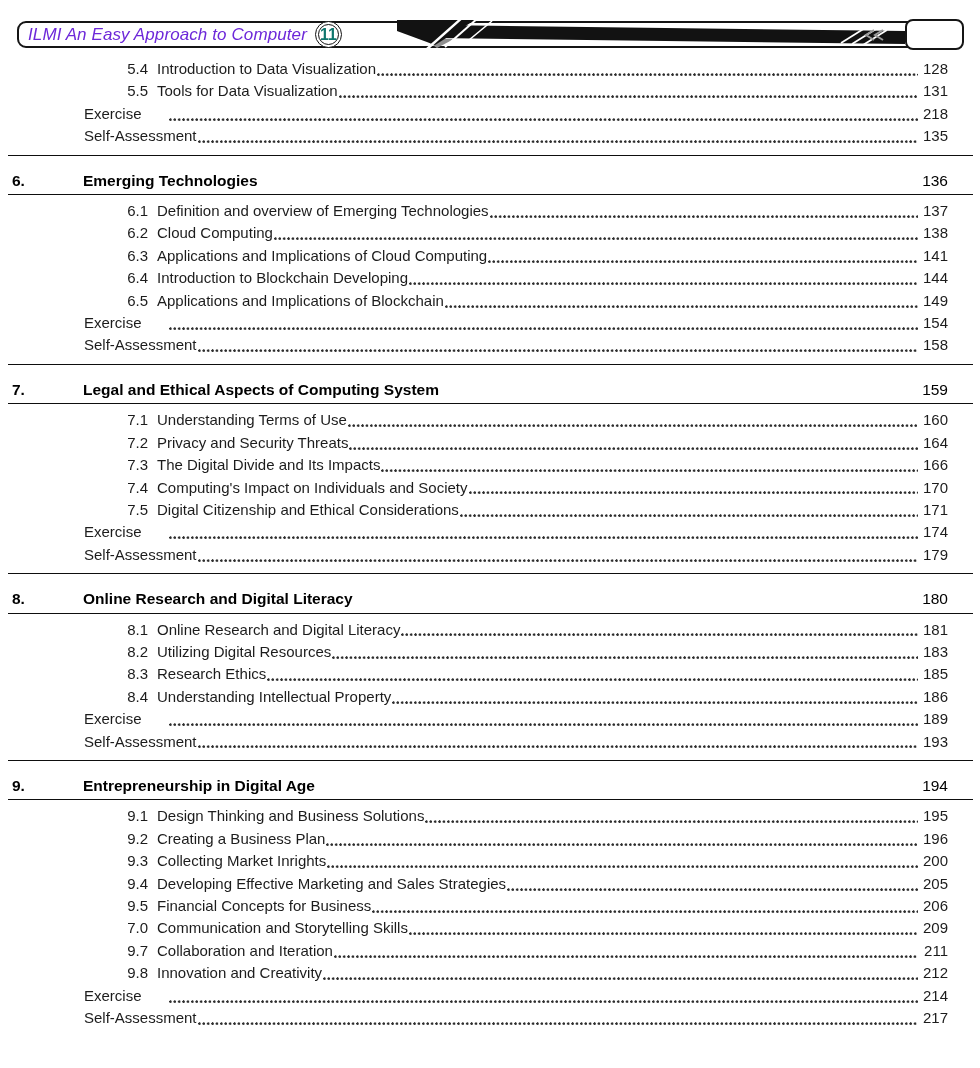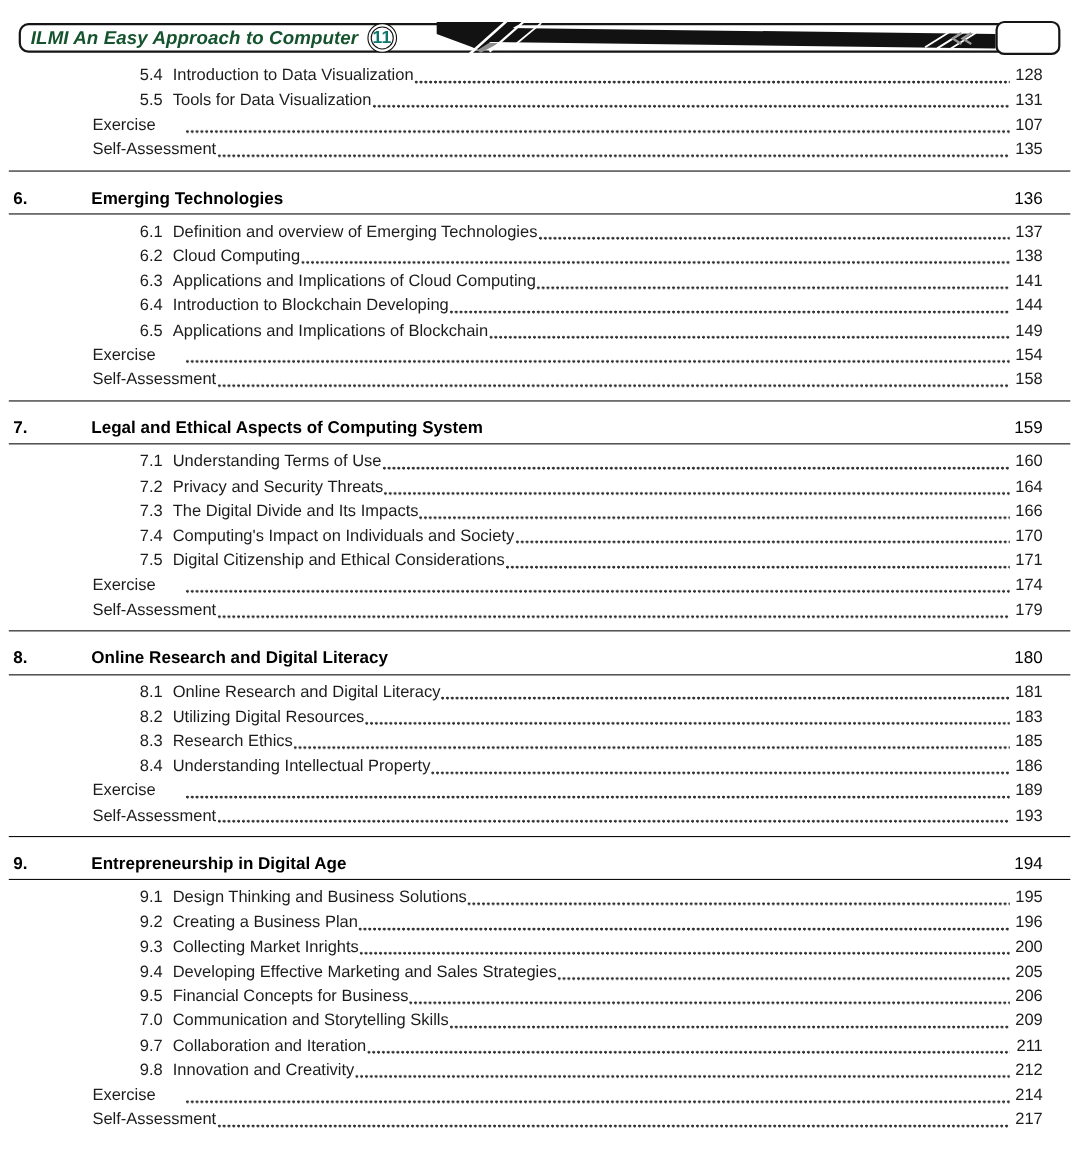--- a/index.html
+++ b/index.html
@@ -9,21 +9,21 @@
     font-family:"Liberation Sans",sans-serif;font-size:15px;color:#1c1c1c;
     -webkit-font-smoothing:antialiased;
   }
   
   .bookheader{position:absolute;left:17px;top:21px;width:946px;height:27px;}
   .frame{position:absolute;inset:0;border:2.2px solid #151515;border-radius:9px;background:#fff;}
   .deco{position:absolute;left:358px;top:-3px;width:540px;height:32px;}
   .cap{position:absolute;right:-1px;top:-2px;bottom:-2px;width:55px;
        border:2.6px solid #151515;border-radius:8px;background:#fff;}
   .hleft{position:absolute;left:11px;top:0;bottom:0;display:flex;align-items:center;gap:8px;}
-  .htitle{font-weight:bold;font-style:italic;font-size:17px;color:#14532d;letter-spacing:.1px;white-space:nowrap;}
+  .htitle{font-weight:normal;font-style:italic;font-size:17px;color:#6d28d9;letter-spacing:.1px;white-space:nowrap;}
   .badge-outer{width:25px;height:25px;border:1.7px solid #111;border-radius:50%;
        display:flex;align-items:center;justify-content:center;background:#fff;flex:none;}
   .badge-inner{width:19px;height:19px;border:1.6px solid #111;border-radius:50%;
        display:flex;align-items:center;justify-content:center;
        font-weight:bold;font-size:16px;color:#0f766e;}
   
   .toc{position:absolute;left:8px;top:58px;width:965px;}
   .row{display:flex;align-items:baseline;line-height:22.4px;margin-right:25px;}
   .sec,.aux{padding-left:76px;}
   .snum{flex:none;width:64px;text-align:right;margin-right:9px;}
@@ -83,21 +83,21 @@
       </div>
       <div class="row sec">
         <span class="snum">5.5</span>
         <span class="stitle">Tools for Data Visualization</span>
         <span class="leader"></span>
         <span class="pnum">131</span>
       </div>
       <div class="row aux">
         <span class="alabel">Exercise</span>
         <span class="leader"></span>
-        <span class="pnum">107</span>
+        <span class="pnum">218</span>
       </div>
       <div class="row aux">
         <span class="alabel">Self-Assessment</span>
         <span class="leader"></span>
         <span class="pnum">135</span>
       </div>
     </div>
     <section class="chapter">
       <div class="rule"></div>
       <div class="row chap">

